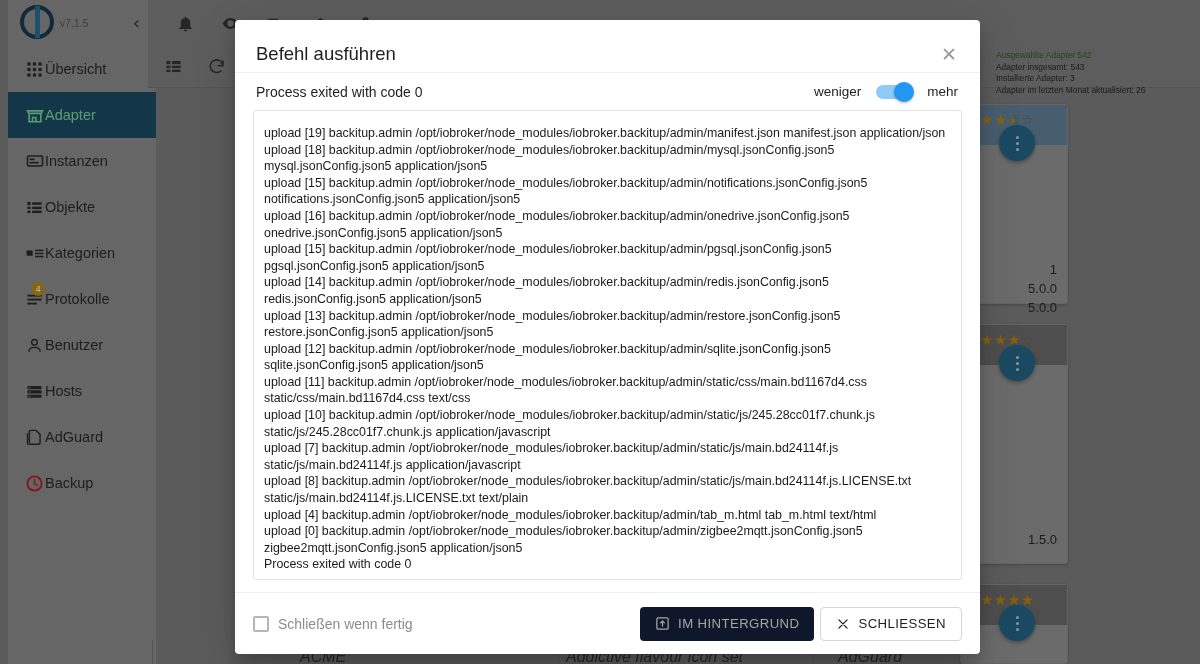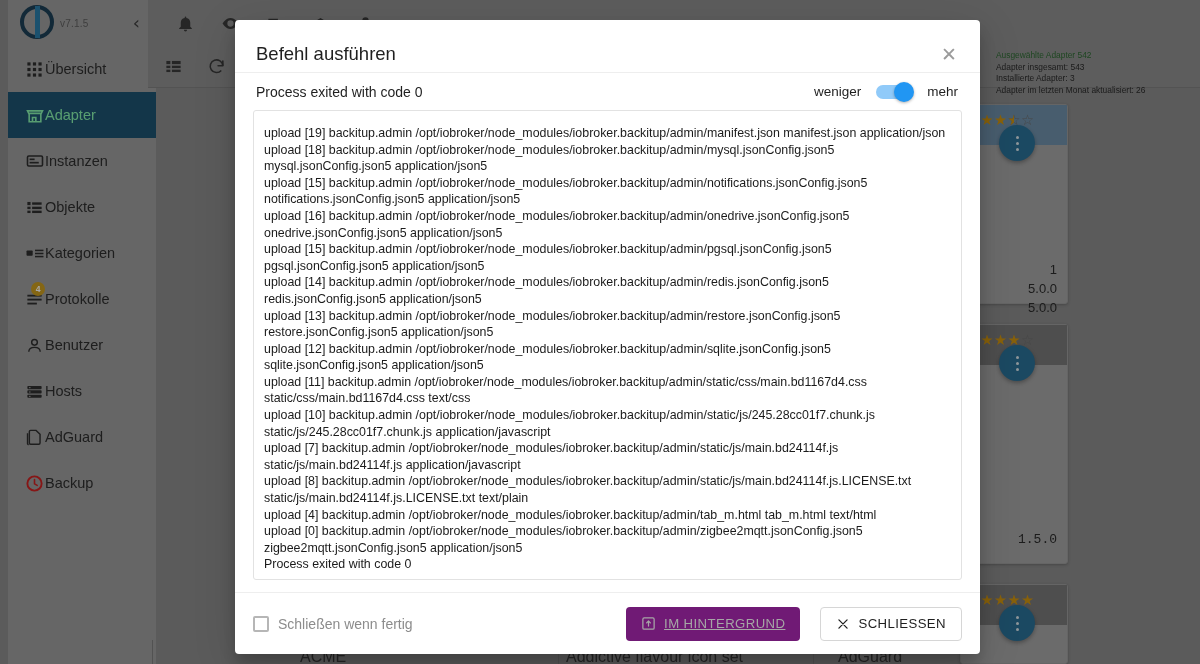--- a/index.html
+++ b/index.html
@@ -77,21 +77,21 @@
   .fab {
     position: absolute; left: 38px; top: 20px; width: 36px; height: 36px; border-radius: 50%;
     background: #2a6f95; box-shadow: 0 2px 4px rgba(0,0,0,.3);
     display: flex; flex-direction: column; align-items: center; justify-content: center; gap: 3px;
   }
   .fab i { width: 3px; height: 3px; border-radius: 50%; background: #d8e4ea; display: block; }
   .card-body { padding: 8px 10px 10px; text-align: right; font-size: 13px; color: #2b2b2b; line-height: 19px; }
 
   .bottom-row {
     position: absolute; left: 148px; bottom: 0; width: 1052px; height: 24px;
-    display: flex; align-items: flex-end; color: #3a3a3a; font-size: 16px;
+    display: flex; align-items: flex-end; color: #3a3a3a; font-size: 16px; font-style: italic;
   }
   .bottom-row .cell { position: absolute; bottom: -2px; }
   .bottom-row .sep { position: absolute; bottom: 0; width: 1px; height: 24px; background: #7d7d7d; }
 
   
   .scrim { position: absolute; inset: 0; background: rgba(0,0,0,.34); }
 
   
   .modal {
     position: absolute; left: 235px; top: 20px; width: 745px; height: 634px;
@@ -127,29 +127,29 @@
     margin: 0 18px; flex: 1 1 auto; border: 1px solid #e2e2e2; border-radius: 3px;
     background: #fff; overflow: hidden; padding: 0 8px 6px 10px;
     font-size: 12.4px; line-height: 16.6px; color: #1b1b1b;
     position: relative;
   }
   .log-inner { position: absolute; left: 10px; right: 8px; bottom: 6px; }
   .log-line { white-space: normal; word-break: break-word; }
 
   .modal-foot {
     height: 62px; flex: 0 0 62px; display: flex; align-items: center;
-    padding: 0 18px; border-top: 1px solid #eeeeee; gap: 20px; margin-top: 12px;
+    padding: 0 18px; border-top: 1px solid #eeeeee; gap: 6px; margin-top: 12px;
   }
   .cbox { display: flex; align-items: center; gap: 9px; color: #8c8c8c; font-size: 14px; }
   .cbox .box { width: 16px; height: 16px; border: 2px solid #b6b6b6; border-radius: 2px; }
   .btn {
     height: 34px; border-radius: 4px; display: flex; align-items: center; gap: 8px;
     padding: 0 15px; font-size: 13.2px; letter-spacing: .4px; text-transform: uppercase;
   }
-  .btn-bg { background: #701a75; color: #a6a6a6; margin-left: auto; text-decoration: underline; }
+  .btn-bg { background: #0f172a; color: #a6a6a6; margin-left: auto; }
   .btn-close { background: #fff; color: #1f1f1f; border: 1px solid #d6d6d6; }
   .btn svg { display: block; }
 </style>
 </head>
 <body>
 
 <div id="app">
 
   <div class="sidebar">
     <div class="logo-row">
@@ -349,21 +349,21 @@
       </div>
       <div class="card" style="top: 324px; height: 240px;">
         <div class="card-head" style="background: rgb(119, 119, 119);">
           <div class="stars">★★★★<span class="empty">☆</span></div>
           <div class="fab">
             <i></i>
             <i></i>
             <i></i>
           </div>
         </div>
-        <div class="card-body" style="padding-top: 165px; font-family: Liberation Mono, monospace;">
+        <div class="card-body" style="padding-top: 165px;">
           <div>1.5.0</div>
         </div>
       </div>
       <div class="card" style="top: 584px; height: 80px;">
         <div class="card-head" style="background: rgb(119, 119, 119);">
           <div class="stars">★★★★★</div>
           <div class="fab">
             <i></i>
             <i></i>
             <i></i>

